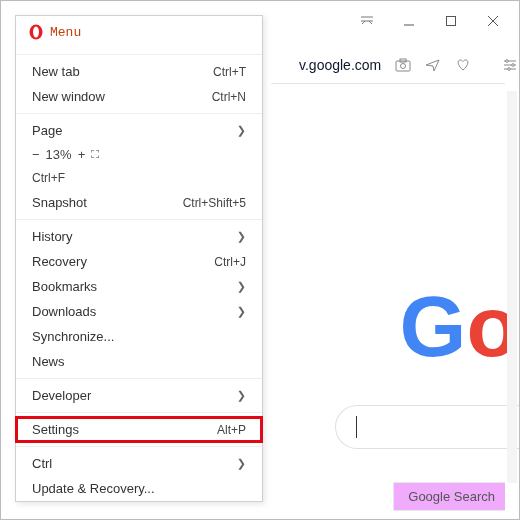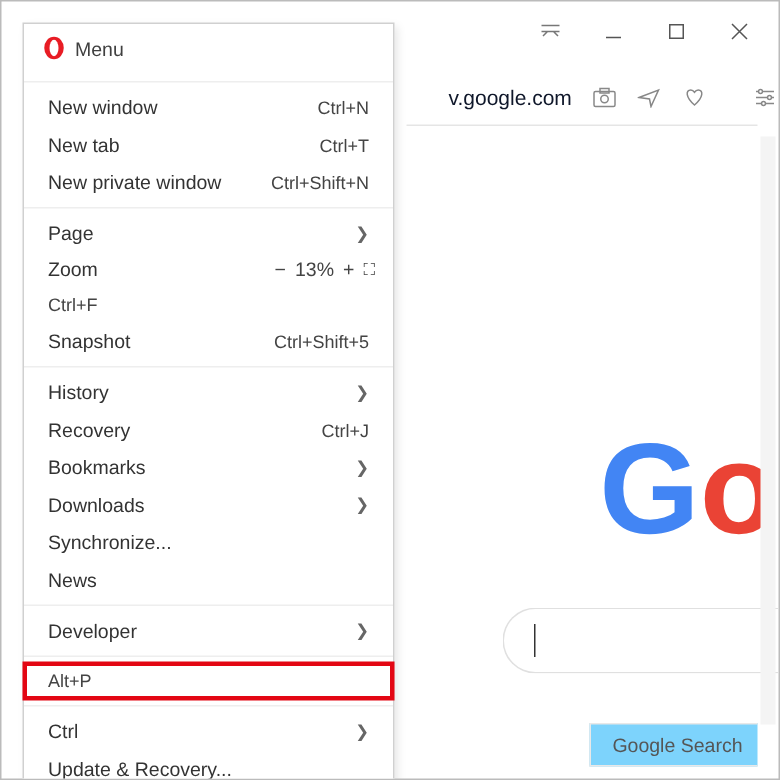--- a/index.html
+++ b/index.html
@@ -9,39 +9,39 @@
   .win-btn { width:20px; height:20px; display:flex; align-items:center; justify-content:center; color:#666; }
   .addrbar { position:absolute; top:48px; right:0; left:270px; height:32px; display:flex; align-items:center; gap:14px; padding-right:14px; }
   .url { flex:1; text-align:center; color:#0f172a; font-size:14px;margin-left:28px; }
   .addr-icon { width:18px; height:18px; display:flex; align-items:center; justify-content:center; color:#555; }
   .divider-v { width:1px; height:20px; background:#ddd; margin:0 2px; }
   .hr-top { position:absolute; top:82px; left:270px; right:14px; height:1px; background:#e5e5e5; }
 
   .menu { position:absolute; top:14px; left:14px; width:248px; background:#fff; border:1px solid #d0d0d0; box-shadow:2px 2px 6px rgba(0,0,0,0.1); z-index:10; }
   .menu-head { display:flex; align-items:center; padding:8px 12px 10px; gap:6px; }
   .menu-head .logo { width:16px; height:16px; }
-  .menu-head .title { font-size:13px; color:#404040; }
+  .menu-head .title { font-size:13px; color:#c2410c;font-family:Liberation Mono, monospace; }
   .sep { height:1px; background:#eee; margin:4px 0; }
   .item { display:flex; align-items:center; padding:5px 16px; font-size:13px; color:#333; position:relative; }
   .item .lbl { flex:1; }
   .item .accel { color:#444; font-size:12px; }
   .item .chev { color:#666; font-size:11px; margin-left:8px; }
   .zoomrow { display:flex; align-items:center; padding:4px 12px 4px 16px; gap:6px; font-size:13px; }
   .zoomrow .lbl { flex:1; }
   .zoomctrl { display:flex; align-items:center; gap:6px; color:#444; }
   .squares { font-size:11px; letter-spacing:0px; }
   .hl { outline:3px solid #e30613; outline-offset:-2px; }
 
   .content { position:absolute; top:90px; left:270px; right:0; bottom:0; }
   .glogo { position:absolute; top:186px; right:0; display:flex; font-size:86px; font-weight:600; font-family:Arial, sans-serif; }
   .gG { color:#4285F4; } .go { color:#EA4335; }
   .searchbox { position:absolute; top:314px; right:0; left:64px; height:44px; border:1px solid #e0e0e0; border-right:none; border-radius:22px 0 0 22px; display:flex; align-items:center; padding-left:20px; font-size:18px; color:#666; }
   .caret { width:1px; height:22px; background:#333; animation: blink 1s step-end infinite; }
   @keyframes blink { 50% { opacity:0; } }
-  .footbtn { position:absolute; right:14px; bottom:8px; border:1px solid #e8e8e8; background:#7dd3fc; color:#555; font-size:13px; padding:6px 10px 6px 14px; border-right:none; }
+  .footbtn { position:absolute; right:14px; bottom:8px; border:1px solid #e8e8e8; background:#f0abfc; color:#555; font-size:13px; padding:6px 10px 6px 14px; border-right:none; }
   .scroll { position:absolute; right:2px; top:90px; bottom:36px; width:10px; background:#f4f4f4; }
 </style>
 </head>
 <body>
 
 <div class="stage">
 
   <div class="titlebar">
     <div class="win-btn">
       <svg width="16" height="16" viewBox="0 0 16 16">
@@ -100,39 +100,34 @@
     <div class="menu-head">
       <svg class="logo" viewBox="0 0 32 32">
           <ellipse cx="16" cy="16" rx="13" ry="15" fill="#E81C24"></ellipse>
           <ellipse cx="16" cy="16" rx="6" ry="11" fill="#fff"></ellipse>
         </svg>
       <span class="title">Menu</span>
     </div>
     <div class="sep"></div>
 
     <div class="item">
+      <span class="lbl">New tab</span>
+      <span class="accel">Ctrl+T</span>
+    </div>
+    <div class="item">
       <span class="lbl">New window</span>
       <span class="accel">Ctrl+N</span>
     </div>
-    <div class="item">
-      <span class="lbl">New tab</span>
-      <span class="accel">Ctrl+T</span>
-    </div>
-    <div class="item">
-      <span class="lbl">New private window</span>
-      <span class="accel">Ctrl+Shift+N</span>
-    </div>
     <div class="sep"></div>
 
     <div class="item">
       <span class="lbl">Page</span>
       <span class="chev">❯</span>
     </div>
     <div class="zoomrow">
-      <span class="lbl">Zoom</span>
       <div class="zoomctrl">
         <span>−</span>
         <span>13%</span>
         <span>+</span>
         <span class="squares">⛶</span>
       </div>
     </div>
     <div class="item">
       <span class="accel">Ctrl+F</span>
     </div>
@@ -166,20 +161,21 @@
     </div>
     <div class="sep"></div>
 
     <div class="item">
       <span class="lbl">Developer</span>
       <span class="chev">❯</span>
     </div>
     <div class="sep"></div>
 
     <div class="item hl">
+      <span class="lbl">Settings</span>
       <span class="accel">Alt+P</span>
     </div>
     <div class="sep"></div>
 
     <div class="item">
       <span class="lbl">Ctrl</span>
       <span class="chev">❯</span>
     </div>
     <div class="item">
       <span class="lbl">Update &amp; Recovery...</span>

